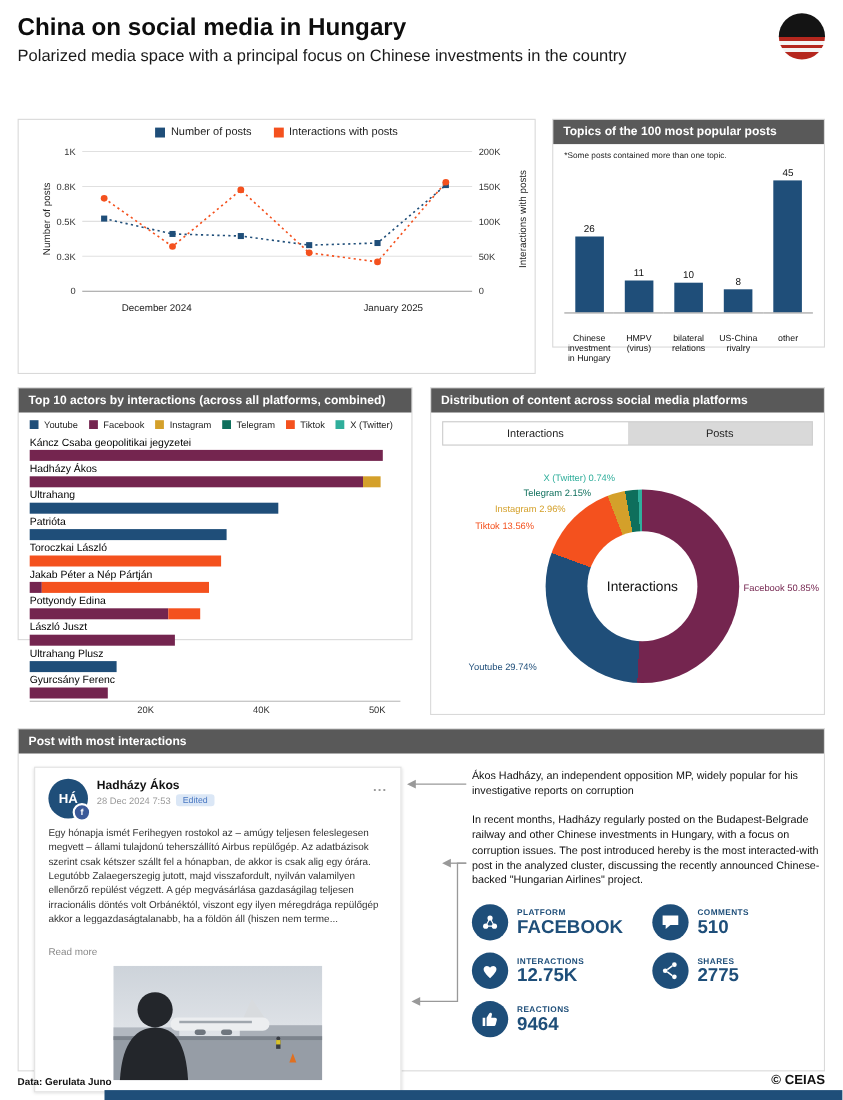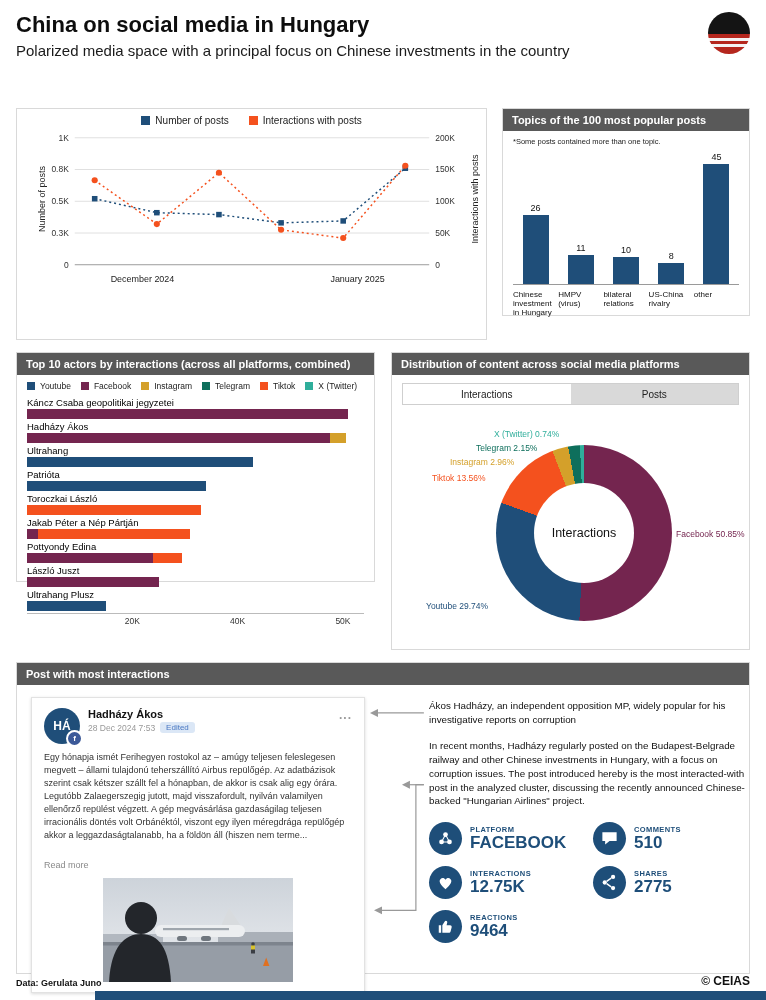--- a/index.html
+++ b/index.html
@@ -27,22 +27,22 @@
   .axis-y{position:absolute;font-size:9px;color:#222;width:150px;text-align:center;pointer-events:none;}
   .axis-y.left{top:66px;left:-58px;transform:rotate(-90deg);}
   .axis-y.right{top:66px;right:-72px;transform:rotate(-90deg);}
   
   .topics-body{padding:6px 10px 0 10px;}
   .t-note{font-size:7.5px;color:#222;margin-bottom:6px;}
   .t-row{display:flex;align-items:flex-end;}
   .t-col{flex:1;display:flex;flex-direction:column;align-items:center;min-width:0;}
   .t-val{font-size:9px;color:#111;margin-bottom:2px;}
   .t-bar{width:26px;}
-  .t-cat{width:100%;border-top:1px solid #9a9a9a;margin-top:0;padding-top:5px;height:34px;
-         font-size:8px;line-height:1.15;text-align:left;color:#111;overflow:hidden;}
+  .t-cat{width:100%;border-top:1px solid #9a9a9a;margin-top:0;padding-top:18px;height:34px;
+         font-size:8px;line-height:1.15;text-align:center;color:#111;overflow:hidden;}
   
   .actors-body{padding:6px 10px 0 10px;}
   .a-legend{display:flex;flex-wrap:wrap;gap:4px 10px;font-size:8.5px;color:#222;margin-bottom:6px;}
   .a-legend .lg-sq{width:8px;height:8px;}
   .a-row{margin-bottom:2px;}
   .a-label{font-size:9.5px;color:#000;margin-bottom:1px;white-space:nowrap;overflow:hidden;}
   .a-bar{height:10px;display:flex;}
   .a-bar span{height:100%;display:block;}
   .a-axis{position:relative;height:14px;margin-top:2px;border-top:1px solid #bbb;}
   .a-tick{position:absolute;top:2px;transform:translateX(-50%);font-size:8.5px;color:#333;}
@@ -265,20 +265,26 @@
           <div class="a-bar">
             <span style="width: 39.0625%; background: rgb(116, 37, 79);"></span>
           </div>
         </div>
         <div class="a-row">
           <div class="a-label">Ultrahang Plusz</div>
           <div class="a-bar">
             <span style="width: 23.4375%; background: rgb(31, 78, 121);"></span>
           </div>
         </div>
+        <div class="a-row">
+          <div class="a-label">Gyurcsány Ferenc</div>
+          <div class="a-bar">
+            <span style="width: 21.0938%; background: rgb(116, 37, 79);"></span>
+          </div>
+        </div>
       </div>
     <div class="a-axis" id="actors-axis">
         <span class="a-tick" style="left: 31.25%;">20K</span>
         <span class="a-tick" style="left: 62.5%;">40K</span>
         <span class="a-tick" style="left: 93.75%;">50K</span>
       </div>
   </div>
 </div>
 
 <div class="panel p4">

